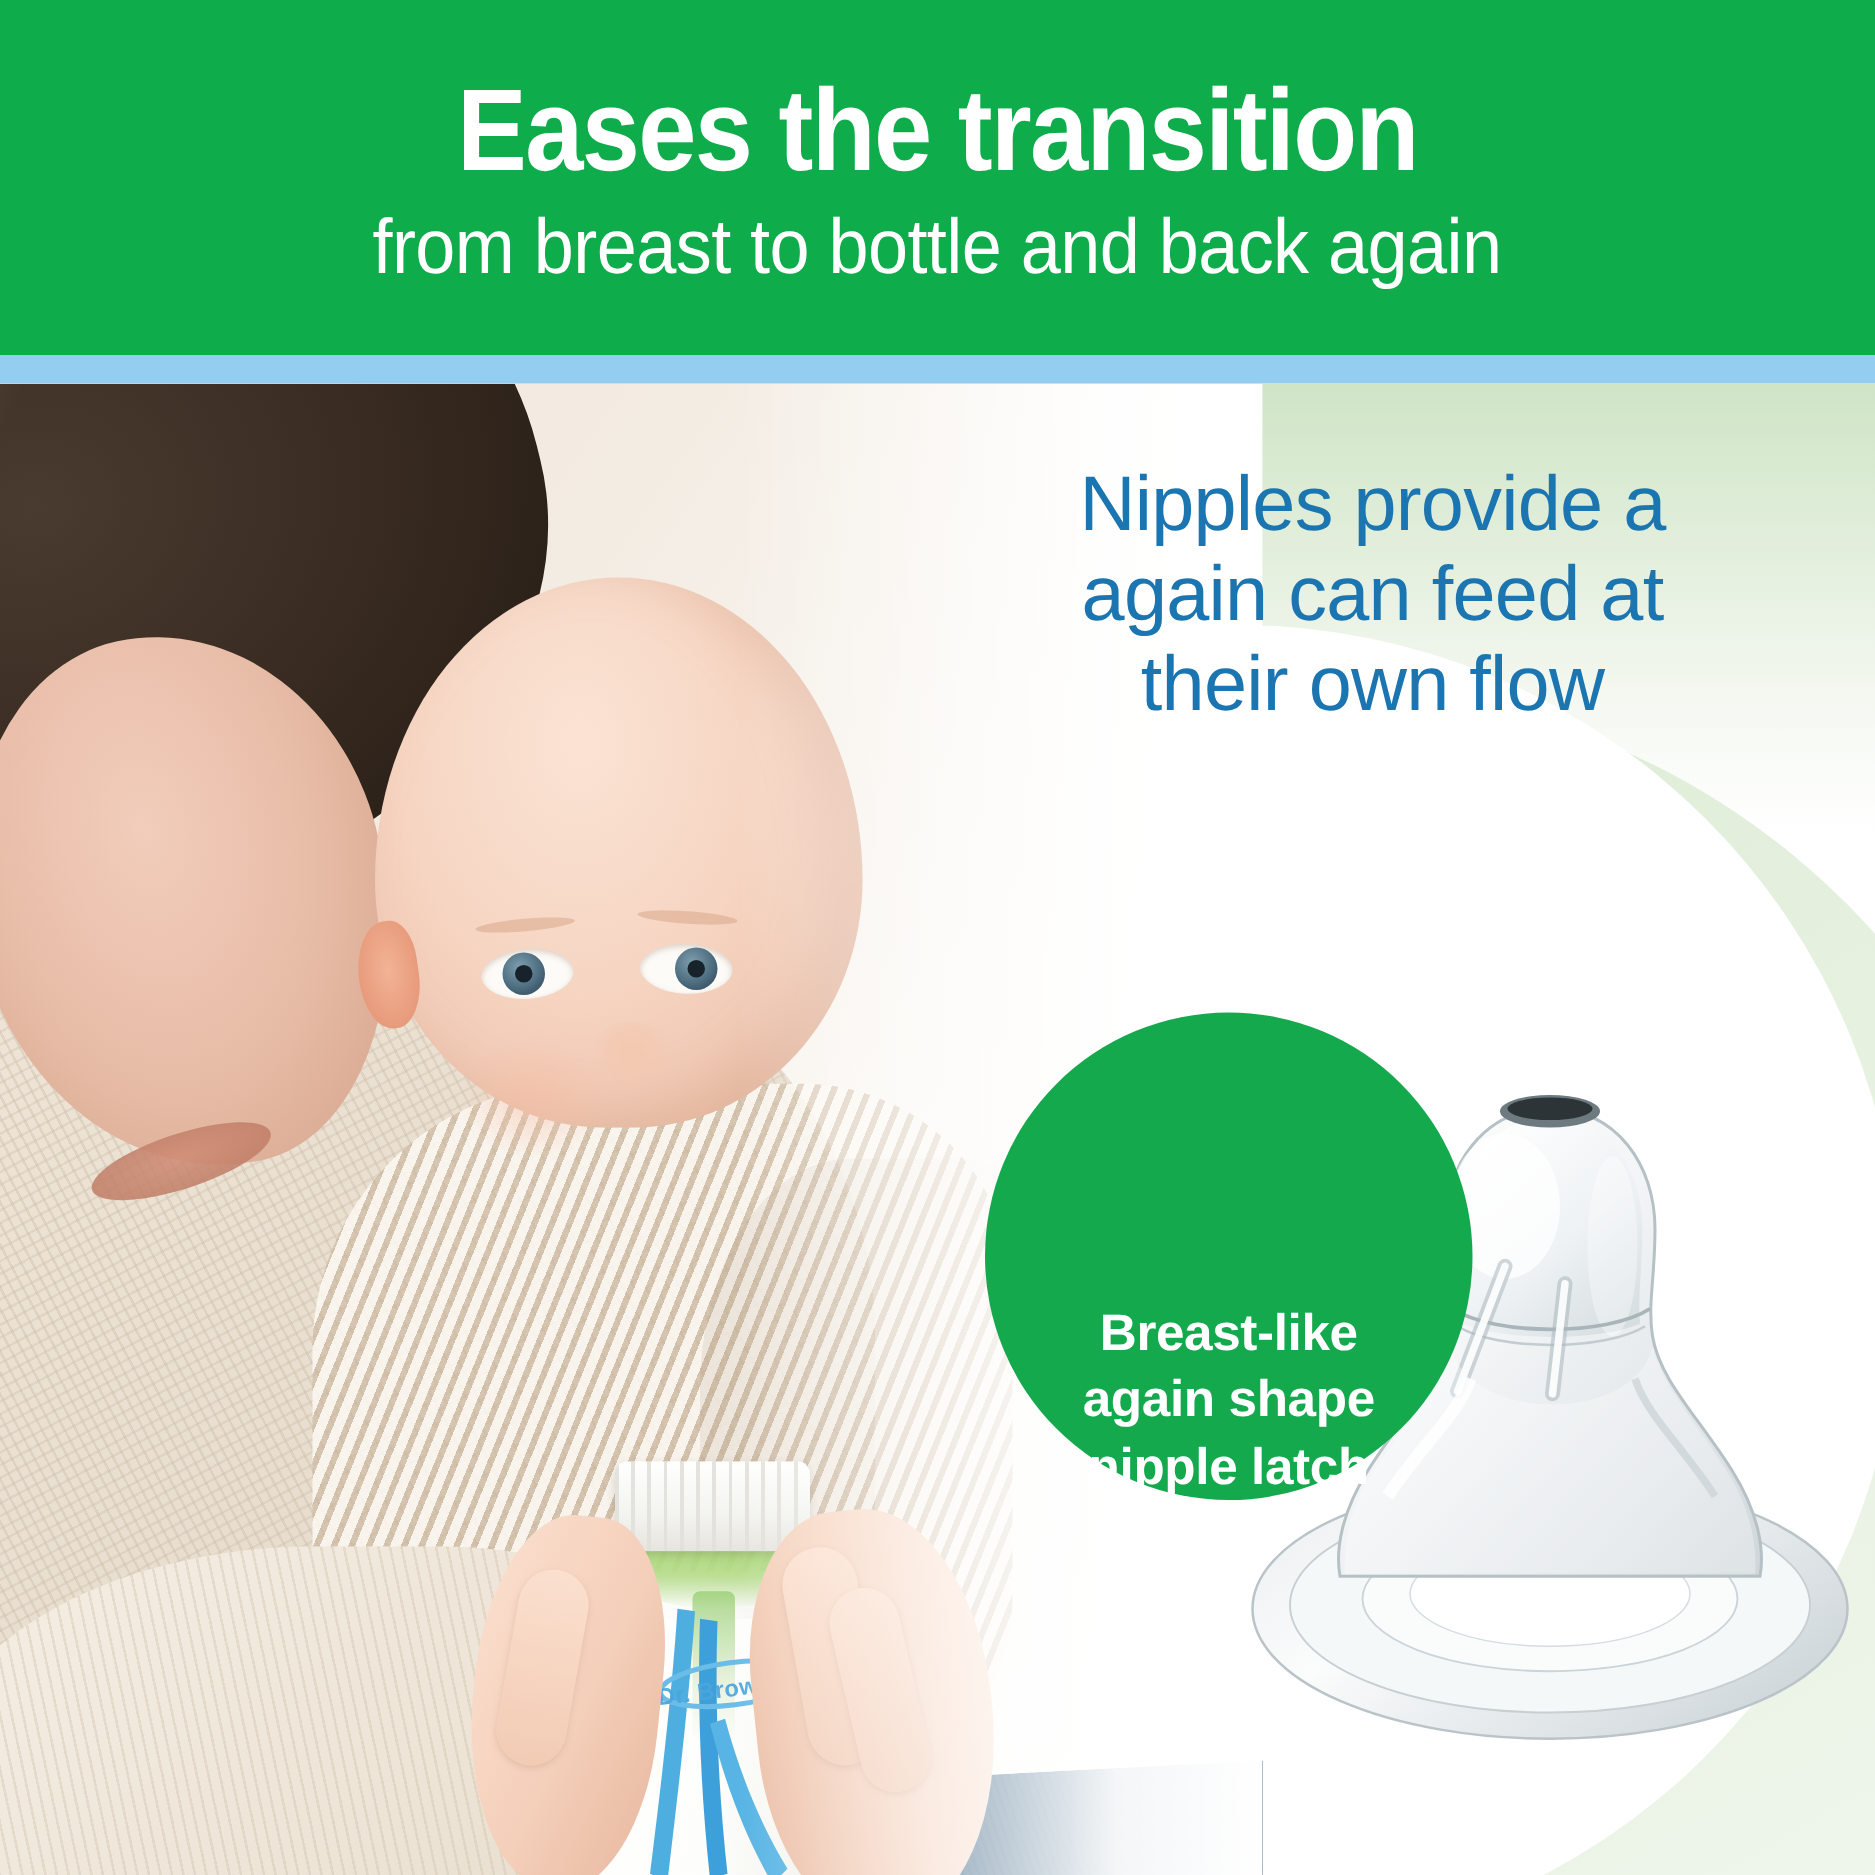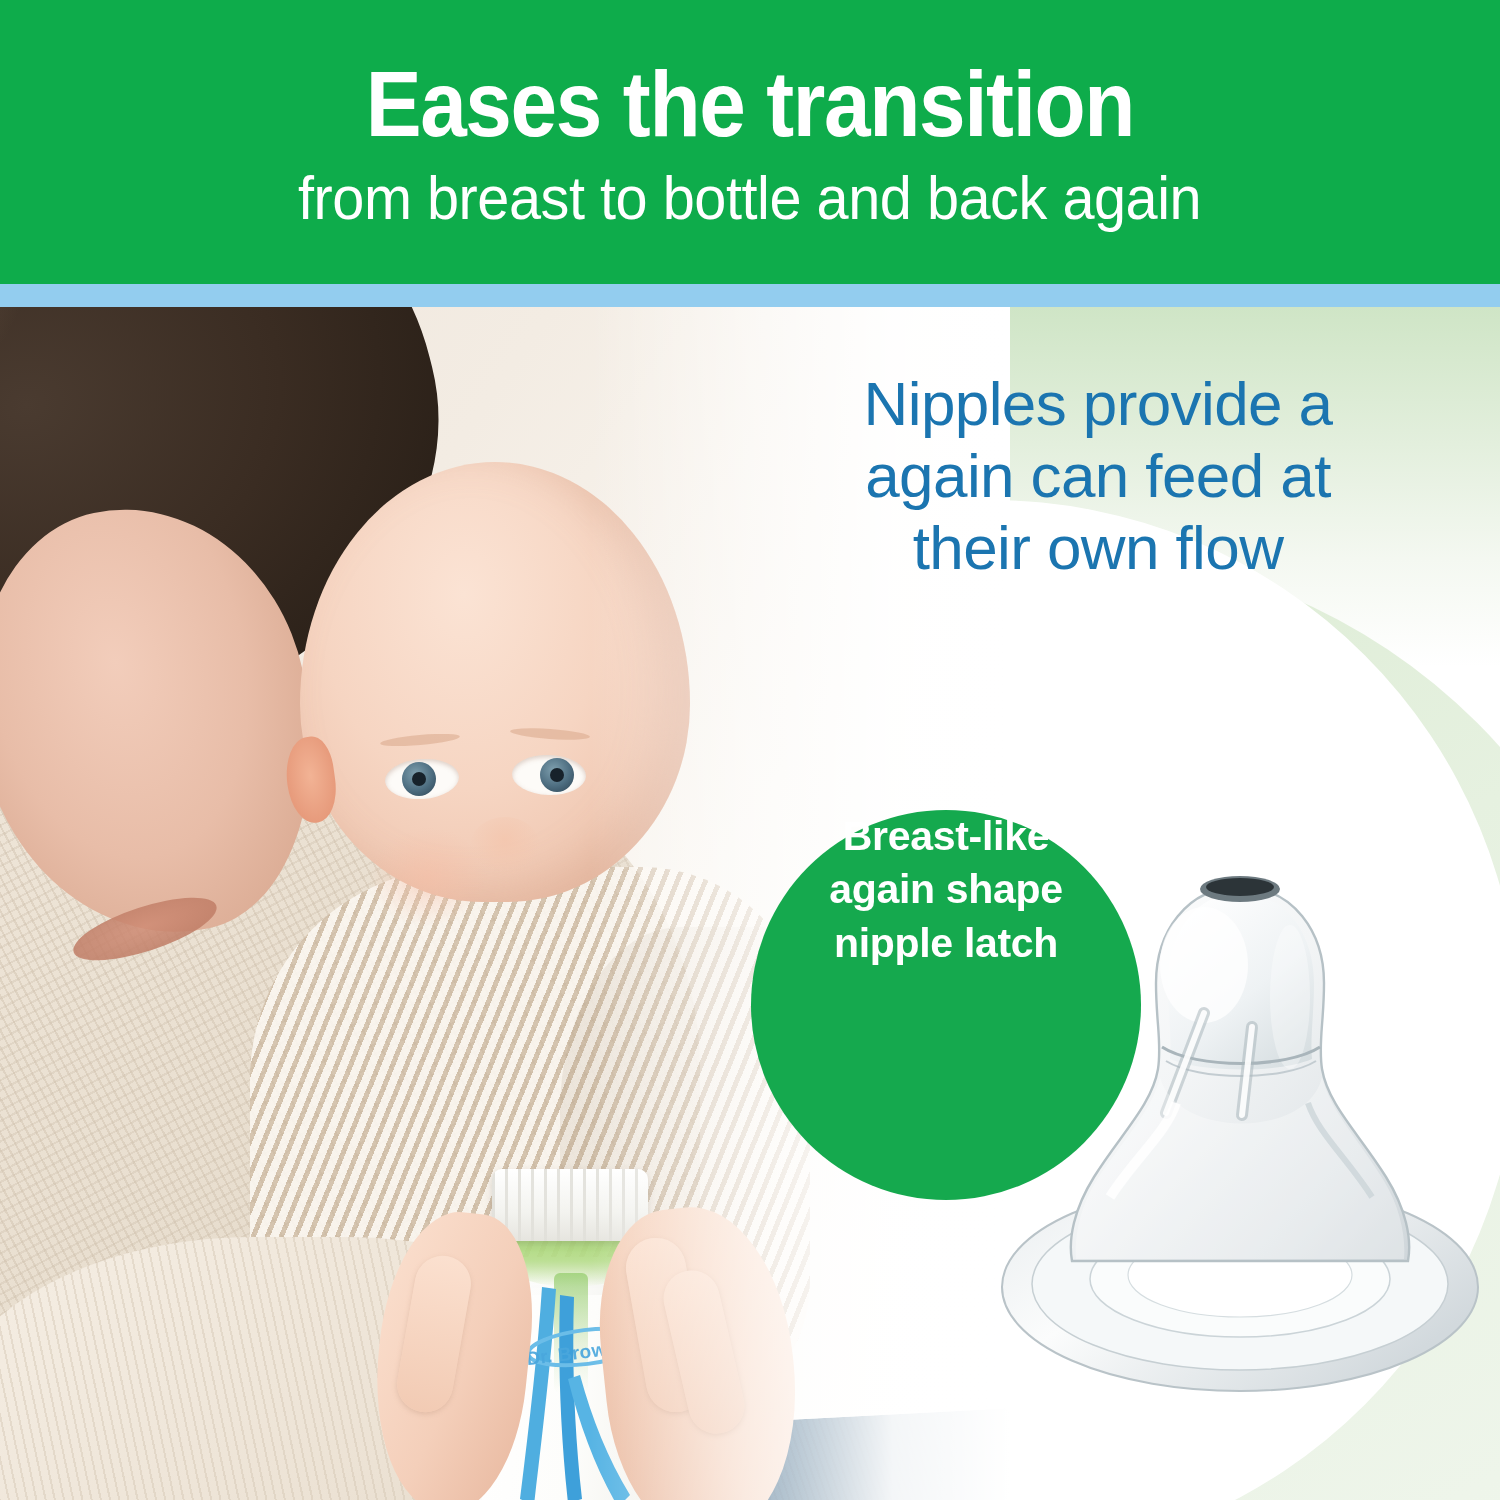--- a/index.html
+++ b/index.html
@@ -226,23 +226,23 @@
     position:absolute; left:748px; top:61px; width:700px;
     text-align:center; z-index:60;
   }
   .copy-line {
     color:#1B75B0; font-size:62px; line-height:1.16; font-weight:400;
     letter-spacing:-0.6px; white-space:nowrap;
   }
 
   
   .badge {
-    position:absolute; left:751px; top:503px; width:390px; height:390px;
+    position:absolute; left:788px; top:503px; width:390px; height:390px;
     border-radius:50%; background:#15A94E; z-index:70;
-    display:flex; align-items:flex-start; justify-content:center;
+    display:flex; align-items:flex-end; justify-content:center;
   }
   .badge-inner { text-align:center; padding:0 22px; }
   .badge-line {
     color:#ffffff; font-weight:700; font-size:41px; line-height:1.30;
     letter-spacing:-0.3px; white-space:nowrap;
   }
 
   
   .nipple { position:absolute; left:990px; top:540px; width:510px; height:620px; z-index:65; }
 </style>

